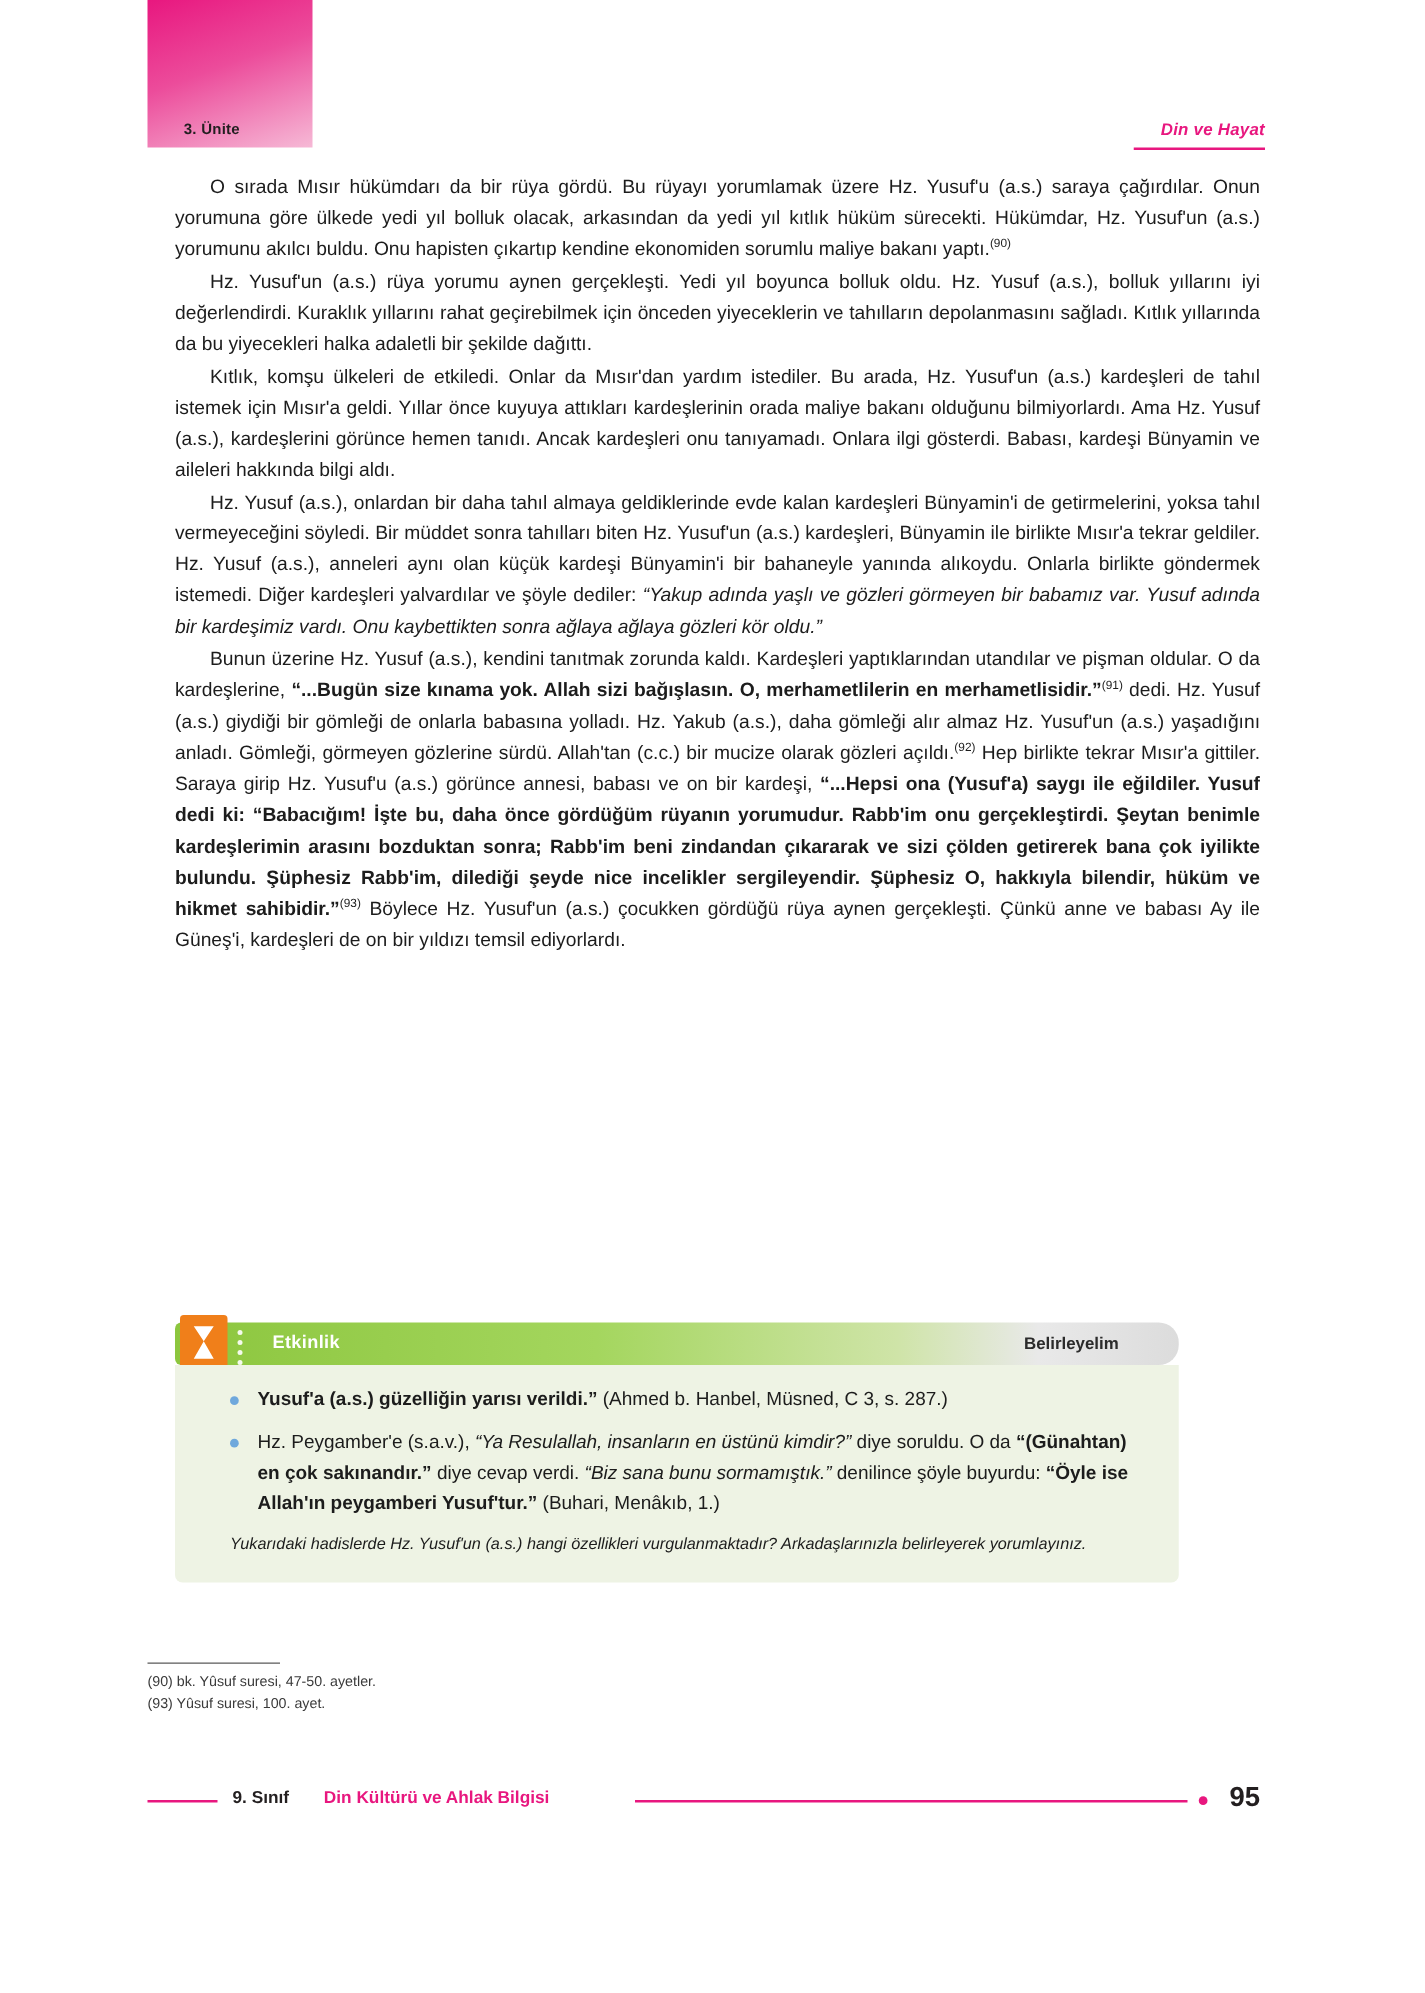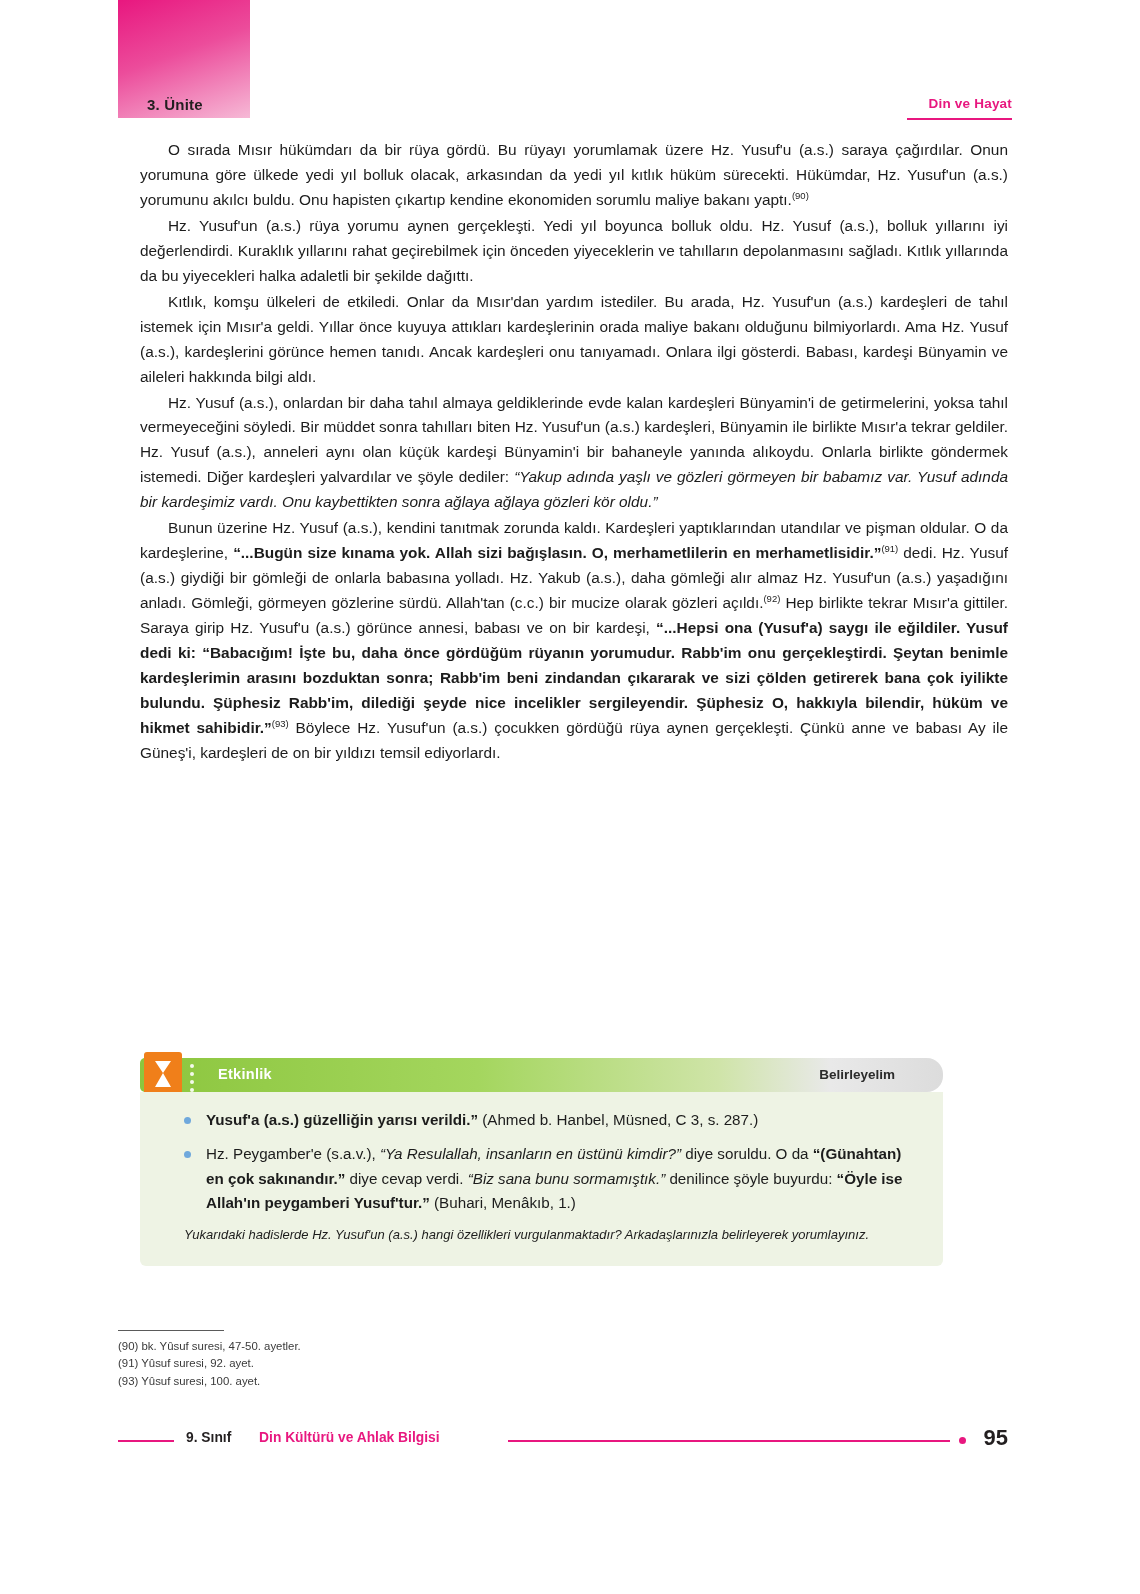--- a/index.html
+++ b/index.html
@@ -33,33 +33,34 @@
     position: absolute;
     left: 118px;
     top: 96px;
     width: 894px;
     height: 30px;
   }
   .header-unit {
     position: absolute;
     left: 29px;
     top: 0;
-    font-size: 15px;
+    font-size: 12px;
     font-weight: bold;
     color: #231f20;
     letter-spacing: 0.2px;
   }
   .header-right {
     position: absolute;
     right: 0;
     top: 0;
     font-size: 13.5px;
     font-weight: bold;
     color: #e8177f;
     letter-spacing: 0.2px;
+    font-style: italic;
   }
   .header-rule {
     position: absolute;
     right: 0;
     top: 22px;
     width: 105px;
     height: 2px;
     background: #e8177f;
   }
   
@@ -301,21 +302,20 @@
         <li><span class="bd">Yusuf'a (a.s.) güzelliğin yarısı verildi.”</span><span> (Ahmed b. Hanbel, Müsned, C 3, s. 287.)</span></li>
         <li><span>Hz. Peygamber'e (s.a.v.), </span><span class="it">“Ya Resulallah, insanların en üstünü kimdir?”</span><span> diye soruldu. O da </span><span class="bd">“(Günahtan) en çok sakınandır.”</span><span> diye cevap verdi. </span><span class="it">“Biz sana bunu sormamıştık.”</span><span> denilince şöyle buyurdu: </span><span class="bd">“Öyle ise Allah'ın peygamberi Yusuf'tur.”</span><span> (Buhari, Menâkıb, 1.)</span></li>
       </ul>
       <p class="activity-question">Yukarıdaki hadislerde Hz. Yusuf'un (a.s.) hangi özellikleri vurgulanmaktadır? Arkadaşlarınızla belirleyerek yorumlayınız.</p>
     </div>
   </div>
 
   <div class="footnotes">
     <div class="fn-rule"></div>
     <div class="fn">(90)  bk. Yûsuf suresi, 47-50. ayetler.</div>
-    <div class="fn">(91)  Yûsuf suresi, 92. ayet.</div>
     <div class="fn">(93)  Yûsuf suresi, 100. ayet.</div>
   </div>
 
   <div class="footer">
     <div class="footer-dash"></div>
     <div class="footer-text"><span>9. Sınıf </span><b>Din Kültürü ve Ahlak Bilgisi</b></div>
     <div class="footer-line"></div>
     <div class="footer-dot"></div>
     <div class="footer-page">95</div>
   </div>

